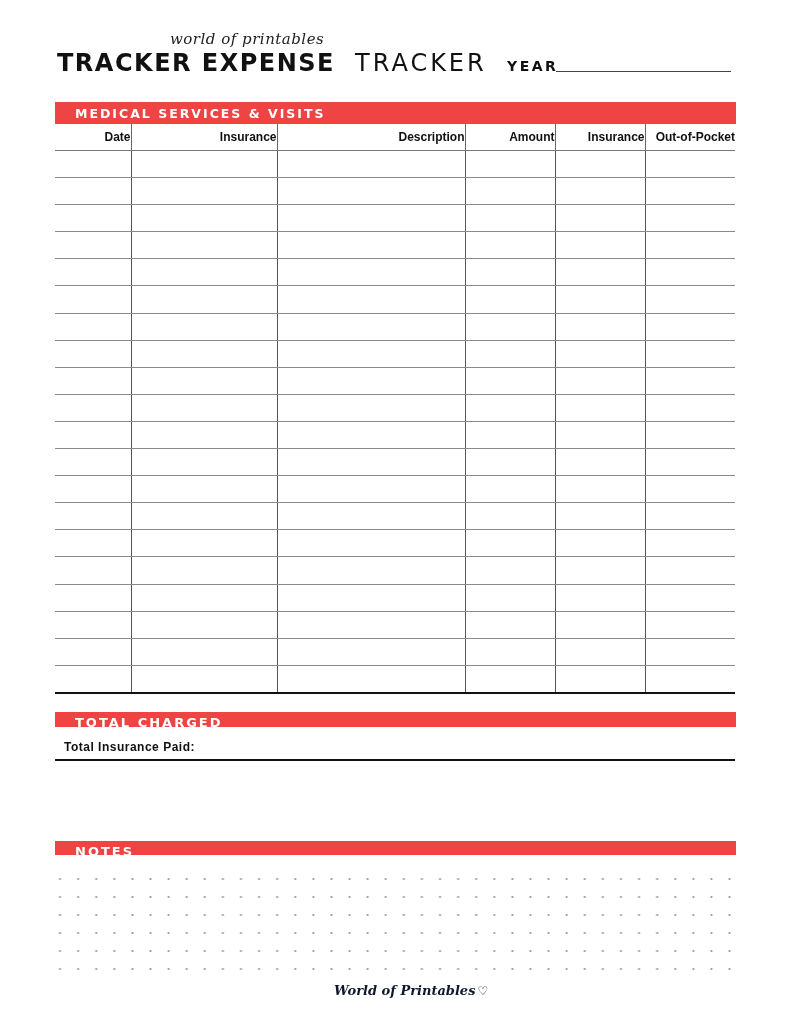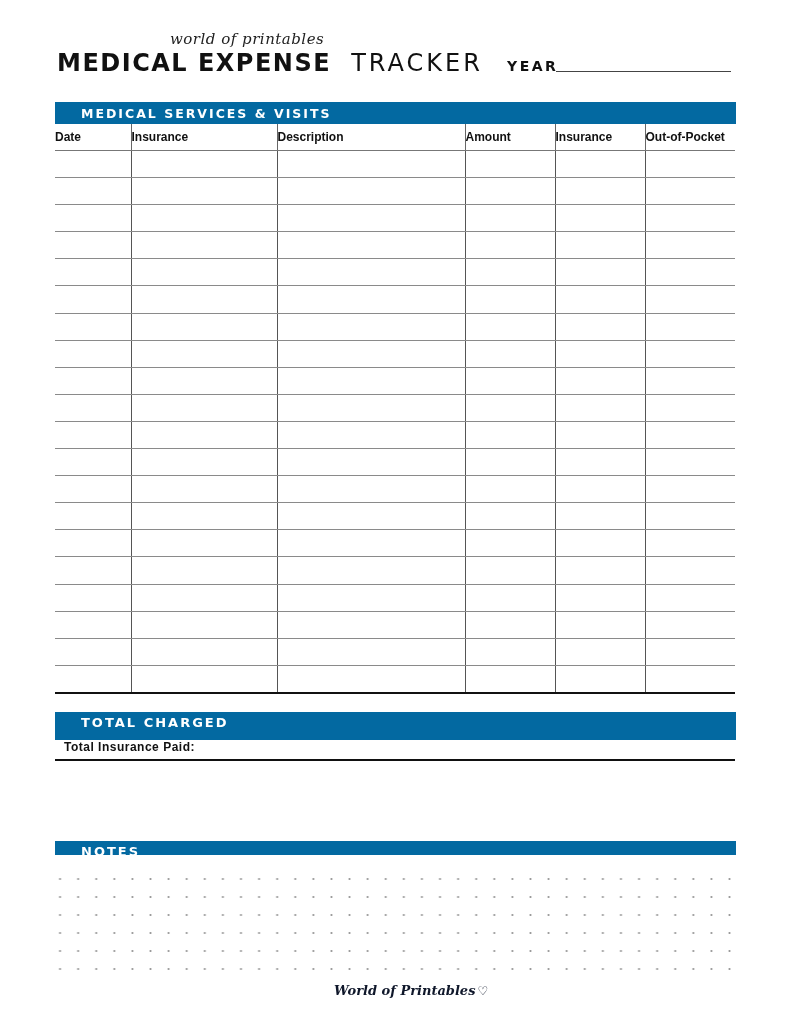--- a/index.html
+++ b/index.html
@@ -3,42 +3,42 @@
 <meta charset="utf-8">
 <style>
   html, body { margin: 0; padding: 0; background: #ffffff; }
   body { width: 791px; height: 1024px; position: relative; overflow: hidden; font-family: "DejaVu Sans", sans-serif; color: #111; }
   .script-top { position: absolute; left: 170px; top: 30px; font-family: "DejaVu Serif", serif; font-style: italic; font-size: 15px; color: #222; letter-spacing: 0.5px; }
   .title { position: absolute; left: 57px; top: 48px; font-size: 24px; letter-spacing: 1.5px; white-space: nowrap; line-height: 30px; }
   .title .bold { font-weight: bold; }
   .title .light { font-weight: normal; letter-spacing: 3px; margin-left: 20px; }
   .year { position: absolute; left: 507px; top: 58px; font-weight: bold; font-size: 14px; letter-spacing: 2.5px; }
   .year-line { position: absolute; left: 556px; top: 71px; width: 175px; border-bottom: 1px solid #444; }
-  .bar { position: absolute; left: 55px; width: 681px; background: #0369a1; color: #fff; font-weight: bold; font-size: 13px; letter-spacing: 2px; padding-left: 26px; box-sizing: border-box; }
+  .bar { position: absolute; left: 55px; width: 681px; background: #ef4444; color: #fff; font-weight: bold; font-size: 13px; letter-spacing: 2px; padding-left: 20px; box-sizing: border-box; }
   .bar1 { top: 102px; height: 22px; line-height: 23px; font-size: 12.5px; }
-  .bar2 { top: 712px; height: 28px; line-height: 22px; }
+  .bar2 { top: 712px; height: 15px; line-height: 22px; }
   .bar3 { top: 841px; height: 14px; line-height: 22px; }
   table.grid { position: absolute; left: 55px; top: 124px; width: 680px; border-collapse: collapse; table-layout: fixed; }
-  table.grid th { height: 26px; font-size: 12px; font-weight: bold; border-bottom: 1px solid #777; border-left: 1px solid #666; padding: 0; text-align: left; font-family: "Liberation Sans", sans-serif; }
+  table.grid th { height: 26px; font-size: 12px; font-weight: bold; border-bottom: 1px solid #777; border-left: 1px solid #666; padding: 0; text-align: right; font-family: "Liberation Sans", sans-serif; }
   table.grid th:first-child, table.grid td:first-child { border-left: none; }
   table.grid td { height: 26.1px; border-bottom: 1px solid #8a8a8a; border-left: 1px solid #555; padding: 0; }
   table.grid tr:last-child td { border-bottom: 2px solid #111; }
   .totals { position: absolute; left: 55px; top: 734px; width: 680px; }
   .total-row { height: 26px; line-height: 27px; border-bottom: 3px solid #0369a1; font-size: 12px; font-weight: bold; letter-spacing: 0.5px; padding-left: 9px; box-sizing: border-box; font-family: "Liberation Sans", sans-serif; }
   .total-row:last-child { border-bottom: 2px solid #111; height: 27px; }
   .dots { position: absolute; left: 55px; top: 870px; width: 685px; height: 105px; background-image: radial-gradient(circle, #9a9a9a 0.9px, transparent 1.2px); background-size: 18.1px 18px; background-position: -4px 0; }
   .footer { position: absolute; left: 334px; top: 983px; font-family: "DejaVu Serif", serif; font-style: italic; font-weight: bold; font-size: 13px; color: #0f172a; }
   .heart { font-style: normal; font-weight: normal; margin-left: 2px; font-size: 12px; }
 </style>
 </head>
 <body>
 
 <div class="script-top">world of printables</div>
 <div class="title">
-  <span class="bold">MEDICAL EXPENSE</span><span class="light">TRACKER</span>
+  <span class="bold">TRACKER EXPENSE</span><span class="light">TRACKER</span>
 </div>
 <div class="year">YEAR</div>
 <div class="year-line"></div>
 
 <div class="bar bar1">MEDICAL SERVICES &amp; VISITS</div>
 
 <table class="grid">
   <colgroup id="cols">
       <col style="width: 76px;">
       <col style="width: 146px;">

